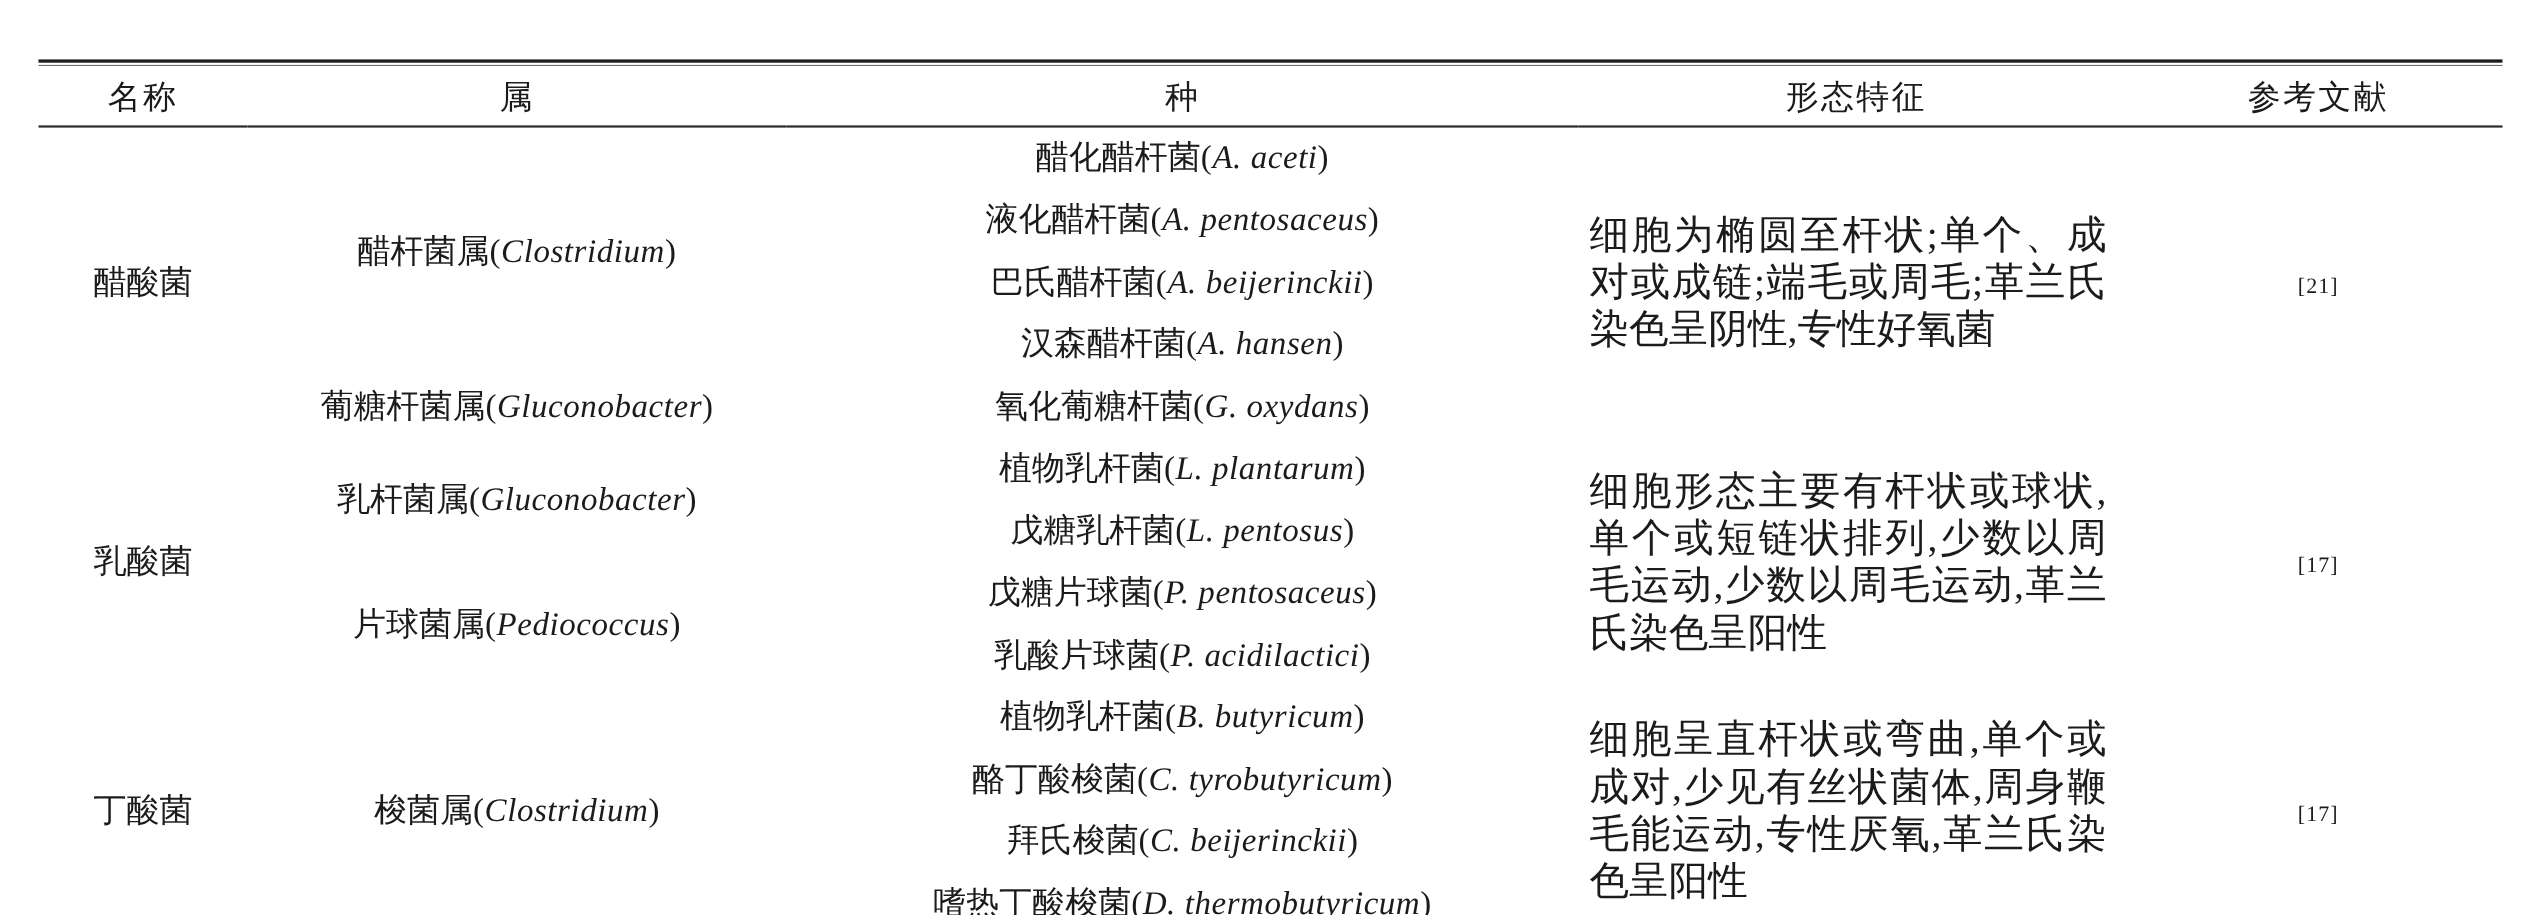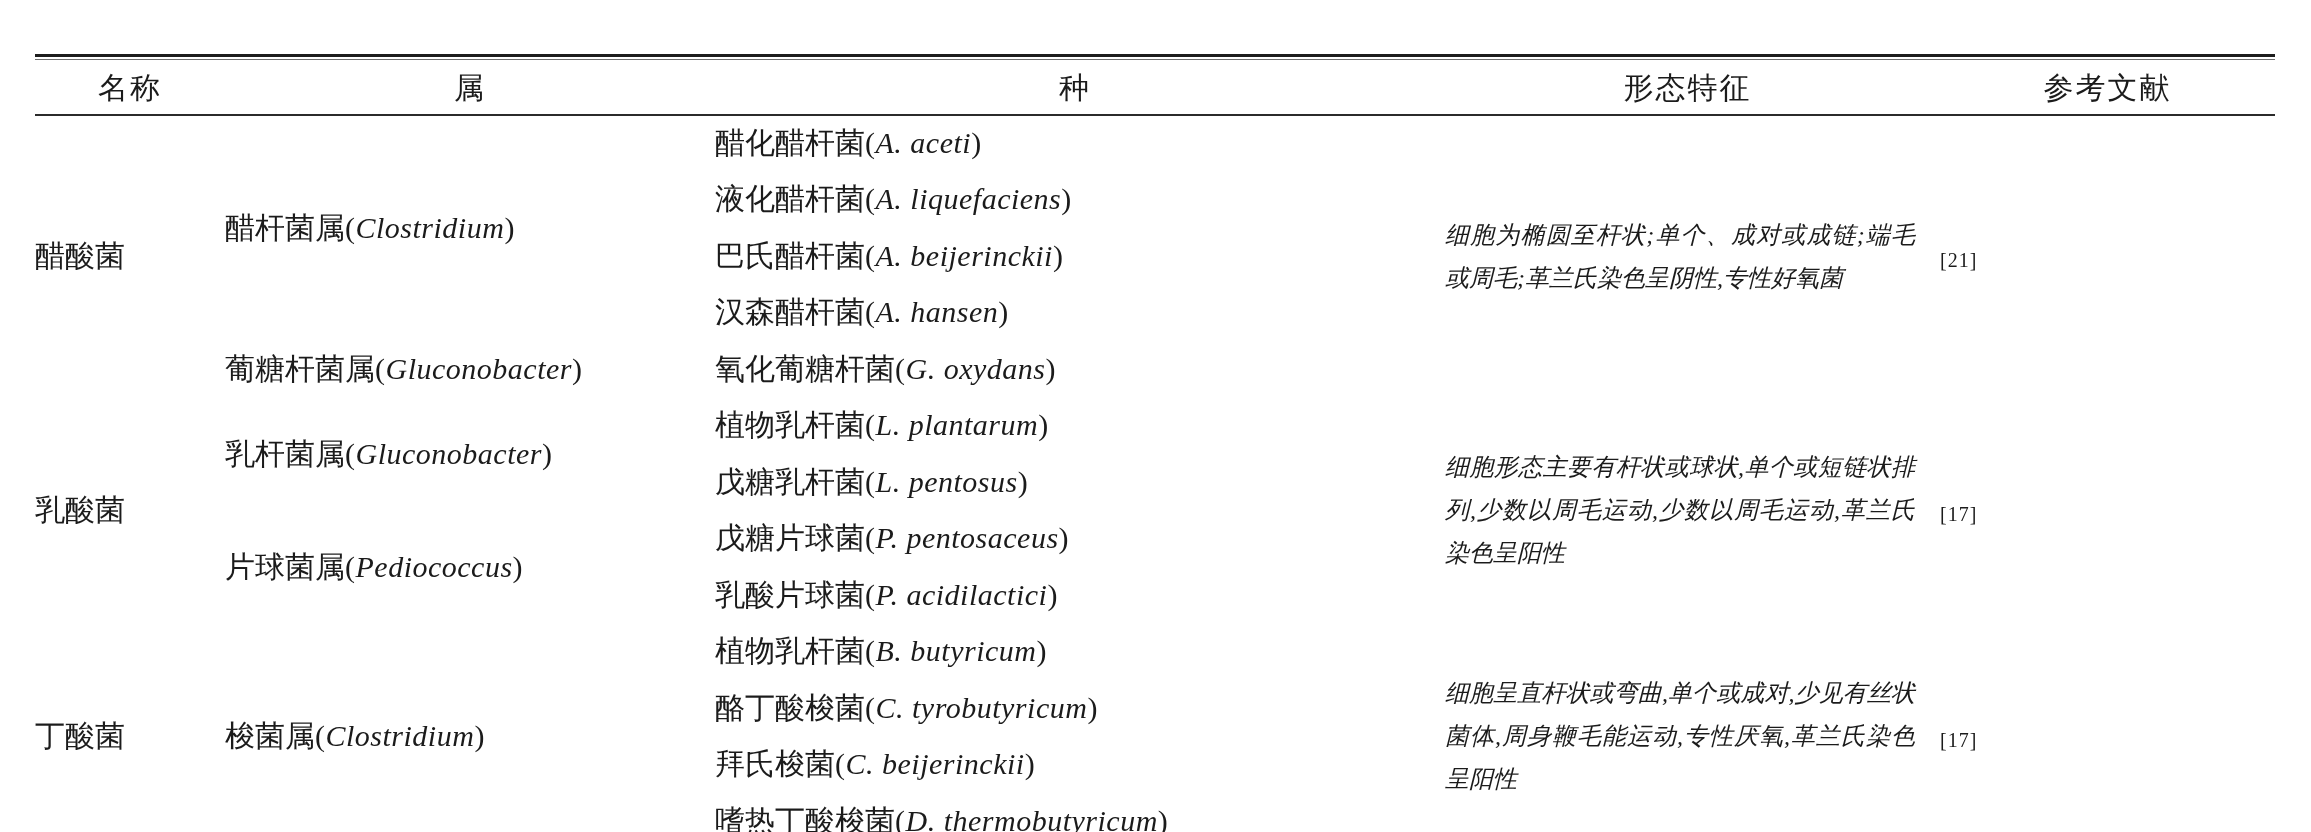--- a/index.html
+++ b/index.html
@@ -43,39 +43,39 @@
     font-size: 30px;
     height: 50px;
     text-align: center;
     vertical-align: middle;
     border-bottom: 2px solid #2b2b2b;
     letter-spacing: 2px;
   }
   tbody tr { height: 56.5px; }
   tbody td {
     font-size: 30px;
+    text-align: center;
     vertical-align: middle;
     padding: 0;
   }
   .latin {
     font-style: italic;
     letter-spacing: 0.5px;
   }
   .latin::before { content: "("; font-style: normal; }
   .latin::after  { content: ")"; font-style: normal; }
   .morph-cell { text-align: left; }
   .morph {
     width: 470px;
     margin-left: 10px;
-    font-size: 24px;
+    font-size: 36px;
     line-height: 43px;
     text-align: justify;
     word-break: break-all;
     line-break: anywhere;
-    font-style: italic;
   }
   .ref { font-size: 20px; letter-spacing: 1px; }
 </style>
 </head>
 <body>
 
 <div class="page">
   <div class="rule-top"></div>
 
   <table class="tbl">
@@ -109,21 +109,21 @@
         </td>
         <td rowspan="5" class="morph-cell">
           <div class="morph">细胞为椭圆至杆状;单个、成对或成链;端毛或周毛;革兰氏染色呈阴性,专性好氧菌</div>
         </td>
         <td rowspan="5">
           <span class="ref">[21]</span>
         </td>
       </tr>
       <tr>
         <td>
-          <span>液化醋杆菌</span><span class="latin">A. liquefaciens</span>
+          <span>液化醋杆菌</span><span class="latin">A. pentosaceus</span>
         </td>
       </tr>
       <tr>
         <td>
           <span>巴氏醋杆菌</span><span class="latin">A. beijerinckii</span>
         </td>
       </tr>
       <tr>
         <td>
           <span>汉森醋杆菌</span><span class="latin">A. hansen</span>

